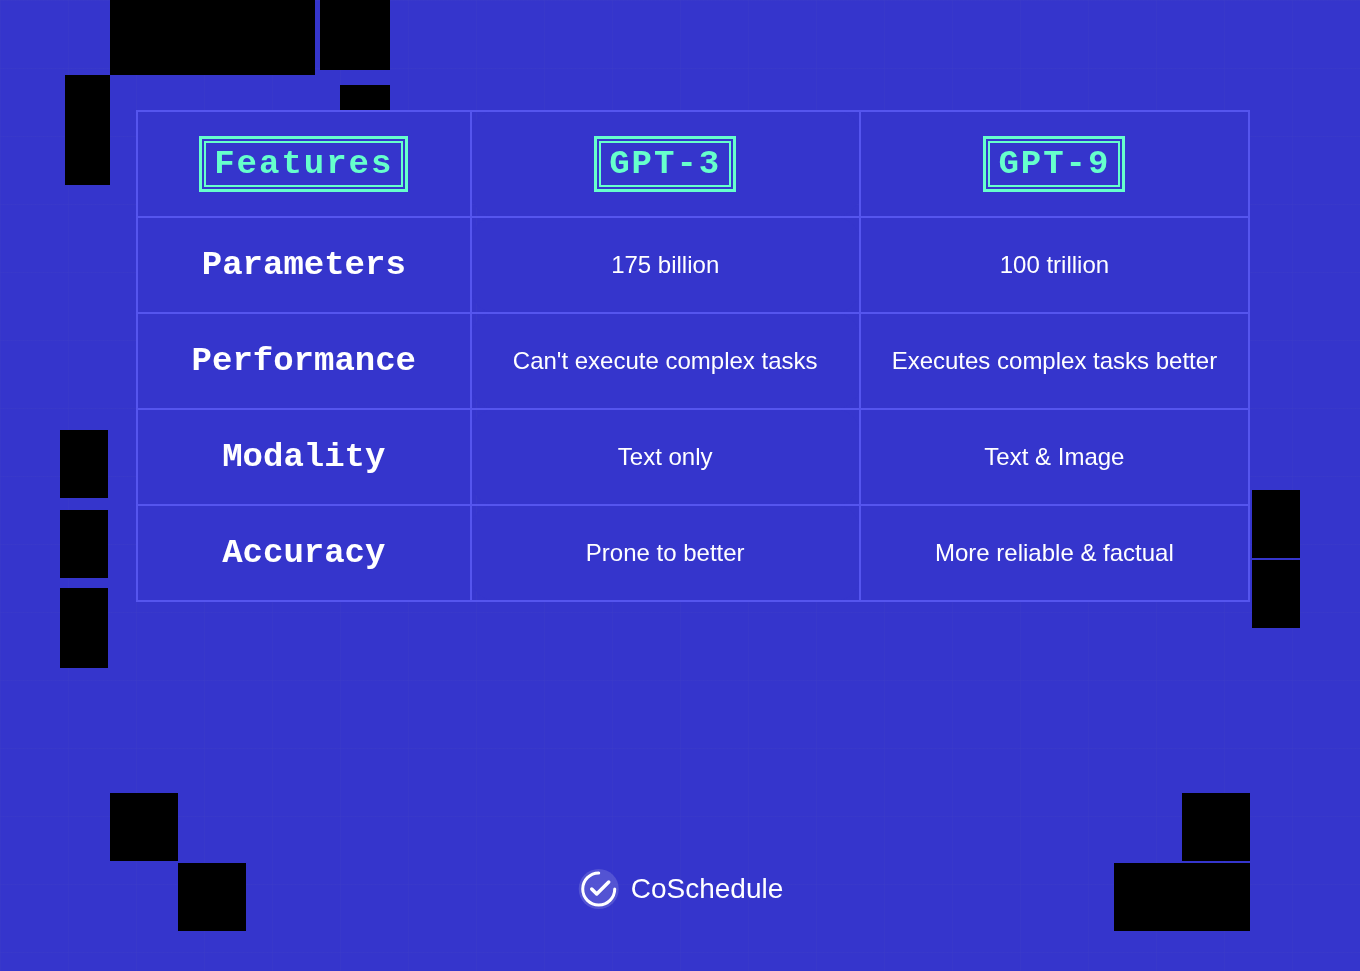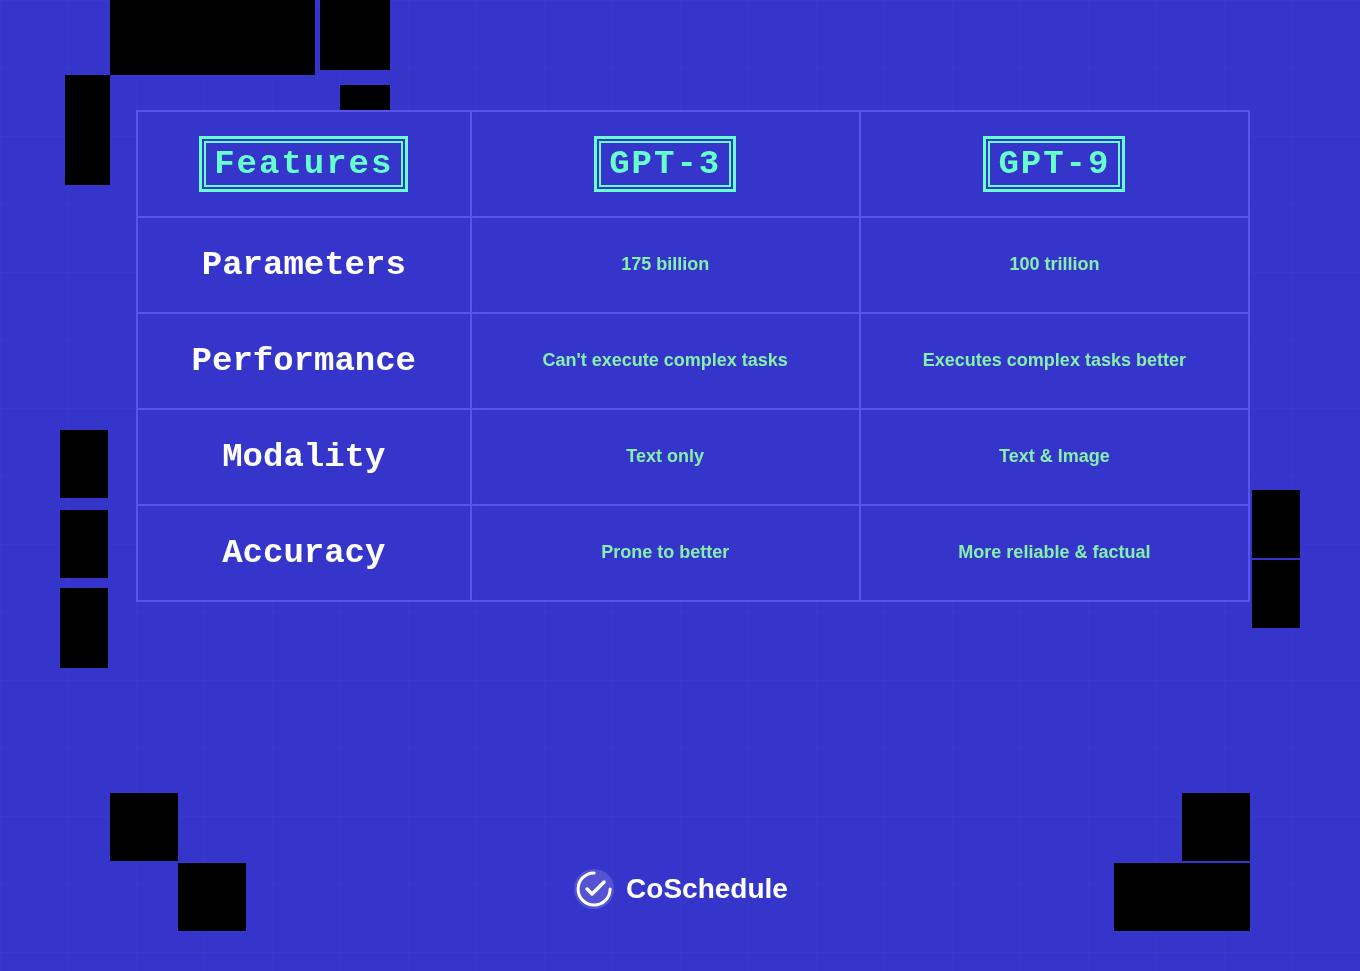--- a/index.html
+++ b/index.html
@@ -81,23 +81,23 @@
     }
 
     .feature-label {
       font-size: 34px;
       font-weight: 900;
       color: #fff;
       font-family: Liberation Mono, monospace;
     }
 
     .cell-value {
-      font-size: 18px;
-      color: #86efac;
-      font-weight: 700;
+      font-size: 24px;
+      color: #ffffff;
+      font-weight: 400;
       line-height: 1.4;
     }
 
     
     .col-feature { width: 30%; }
     .col-gpt3 { width: 35%; border-radius: 25px; }
     .col-gpt4 { width: 35%; }
 
     
     .logo-area {
@@ -111,21 +111,21 @@
       gap: 10px;
     }
 
     .logo-icon {
       width: 44px;
       height: 44px;
     }
 
     .logo-text {
       font-size: 28px;
-      font-weight: 700;
+      font-weight: 400;
       color: #fff;
       font-family: 'Arial', sans-serif;
     }
   </style>
 </head>
 <body>
 
 <div class="bg-grid"></div>
 
 <div class="deco-square" style="top:0;left:110px;width:205px;height:75px;"></div>

